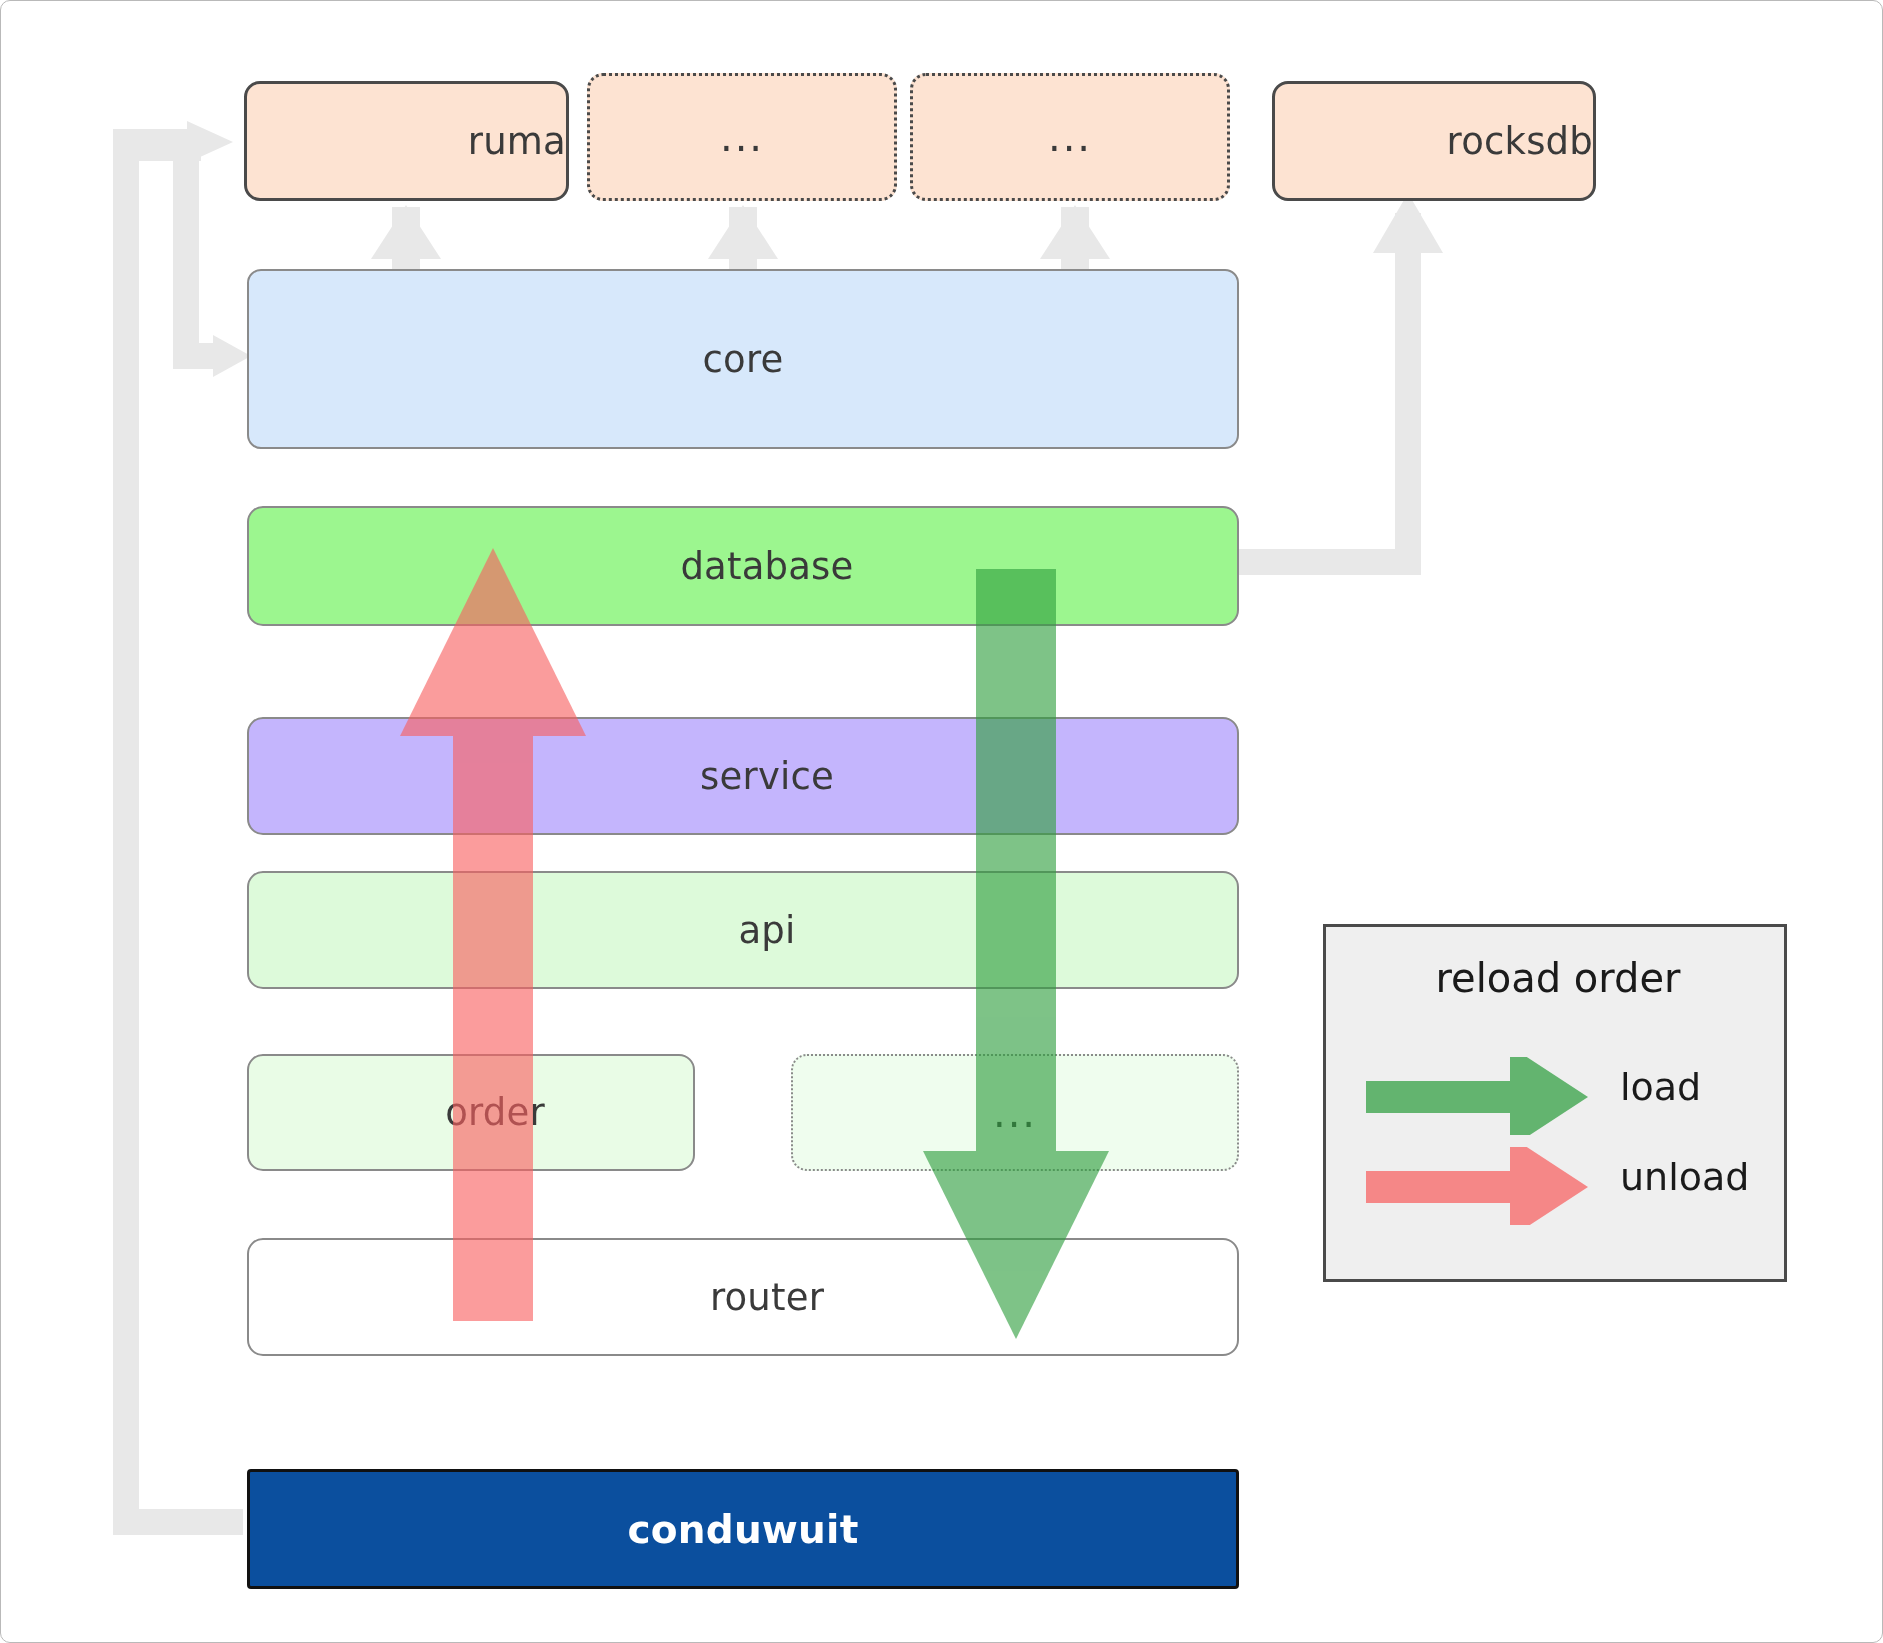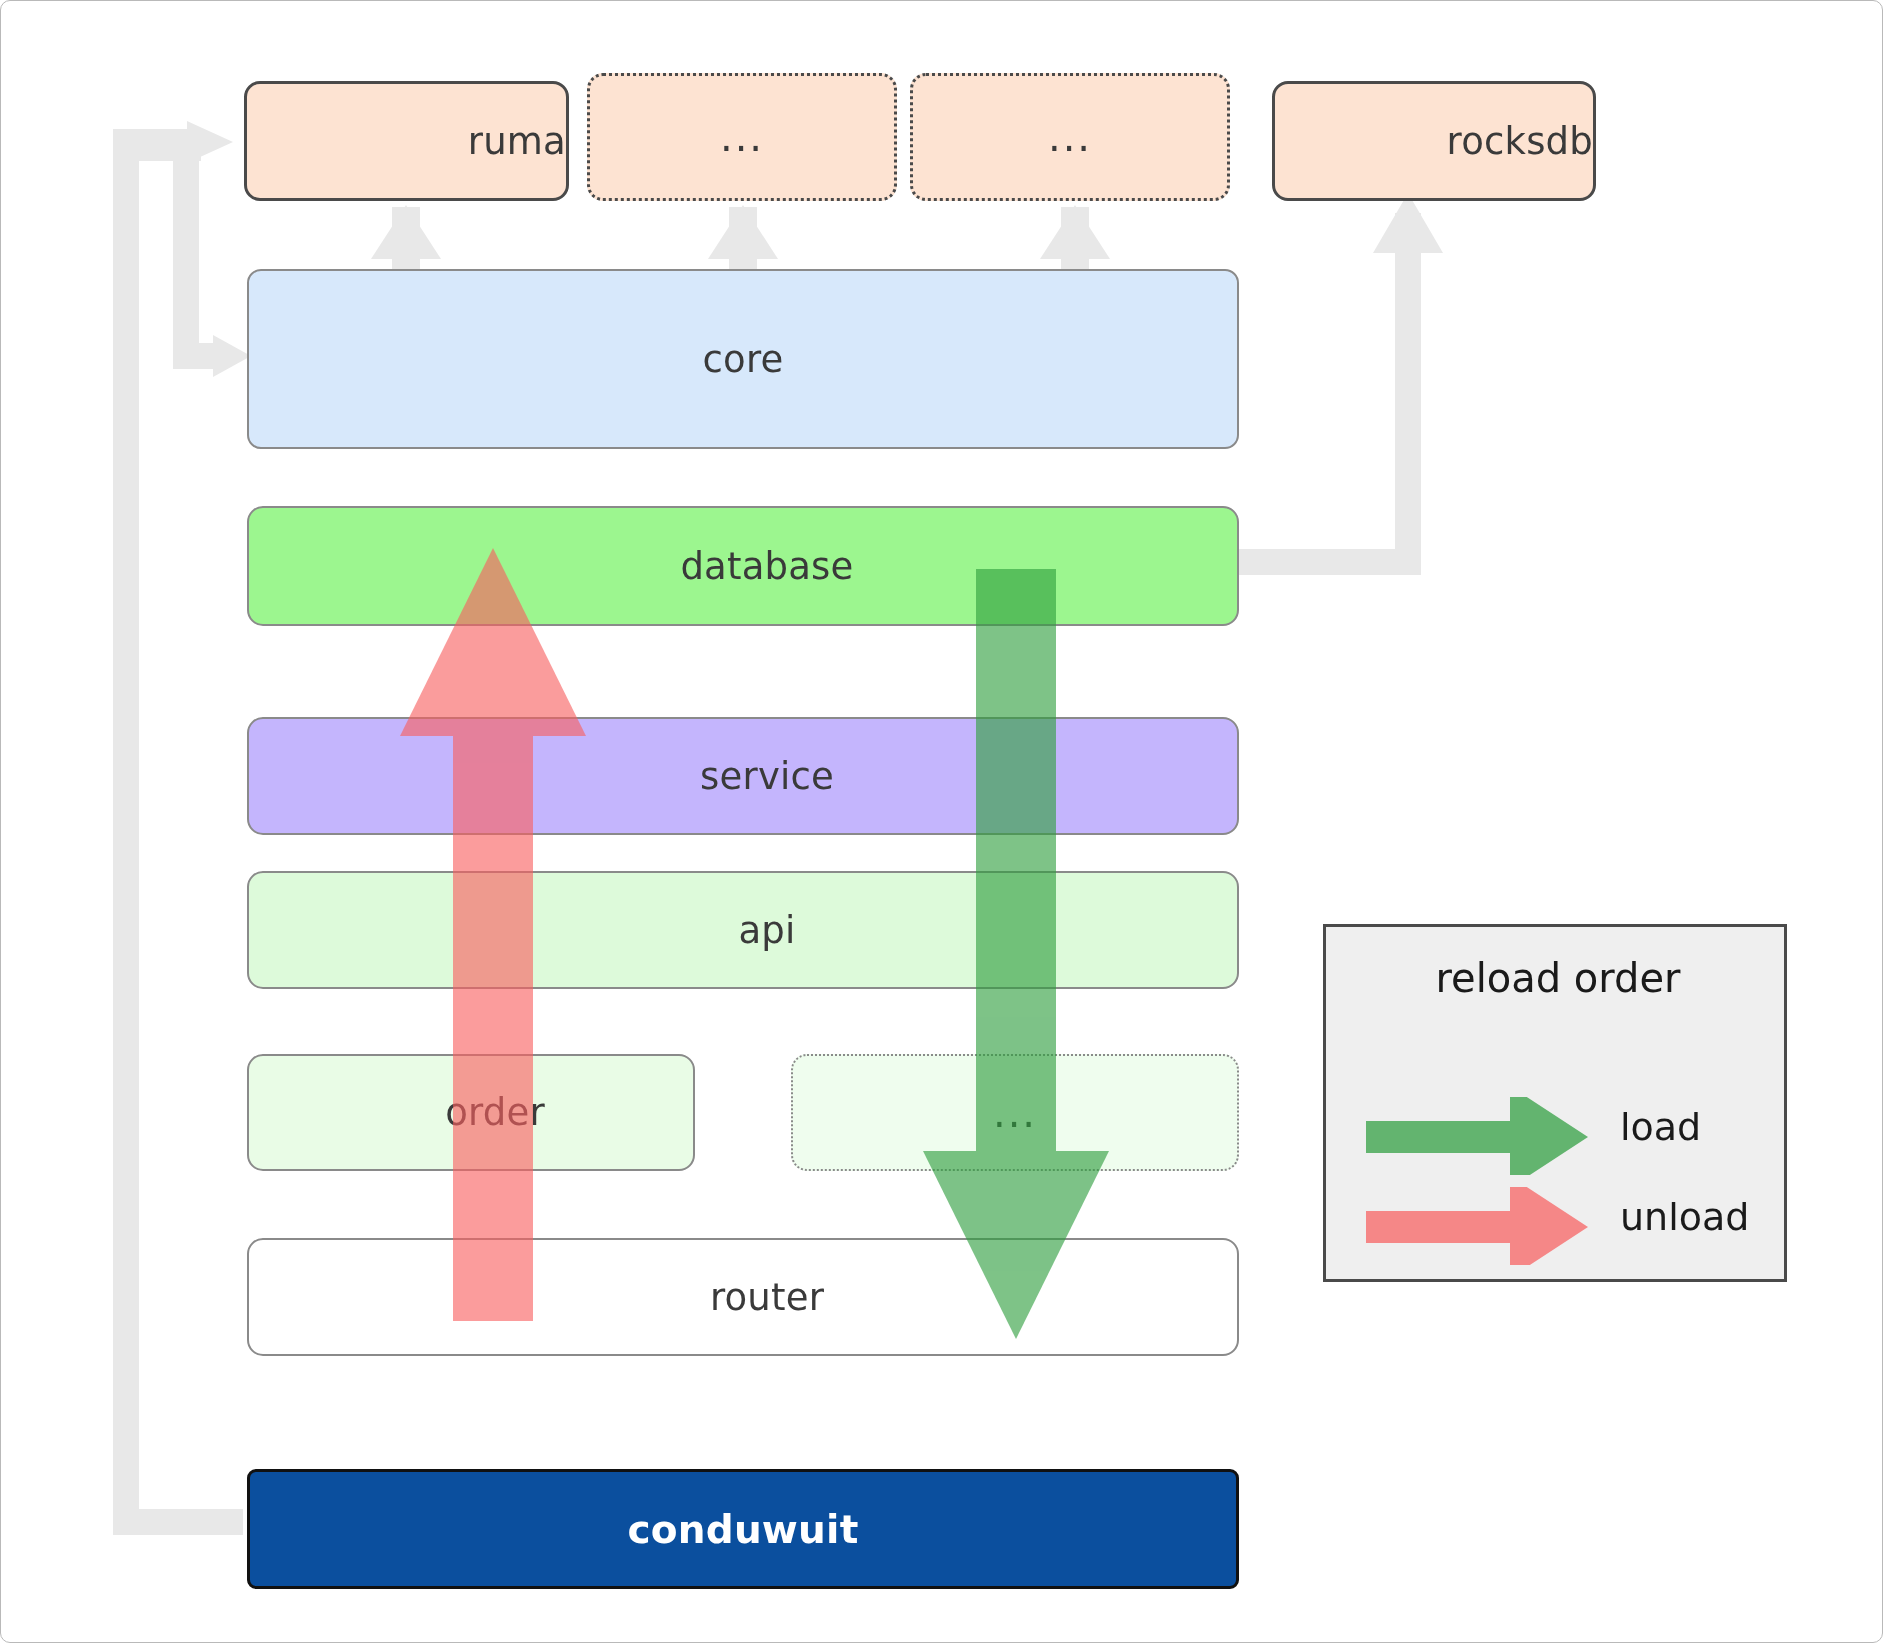--- a/index.html
+++ b/index.html
@@ -50,21 +50,21 @@
     border-radius: 16px;
     padding-left: 48px;
   }
   .box.lyr-dotted {
     border: 2px dotted #8a8a8a;
     border-radius: 16px;
   }
   .box.root {
     background: #0b4f9e;
     border: 3px solid #111111;
-    border-radius: 9px;
+    border-radius: 4px;
     color: #ffffff;
     font-weight: bold;
     font-size: 39px;
   }
   .dots { letter-spacing: 2px; font-size: 40px; }
 
   svg.overlay {
     position: absolute;
     left: 0; top: 0;
     width: 1883px;
@@ -86,21 +86,21 @@
   }
   .legend-title {
     position: absolute;
     top: 28px;
     left: 0; right: 0;
     text-align: center;
     font-size: 40px;
     color: #1a1a1a;
     margin-left: 6px;
   }
-  .legend-row { position: absolute; left: 32px; width: 400px; height: 78px; margin-top: 40px; }
+  .legend-row { position: absolute; left: 32px; width: 400px; height: 78px; }
   .legend-row.r1 { top: 130px; }
   .legend-row.r2 { top: 220px; text-align: center; }
   .legend-label {
     position: absolute;
     left: 262px;
     top: 8px;
     font-size: 38px;
     color: #1a1a1a;
   }
 </style>

